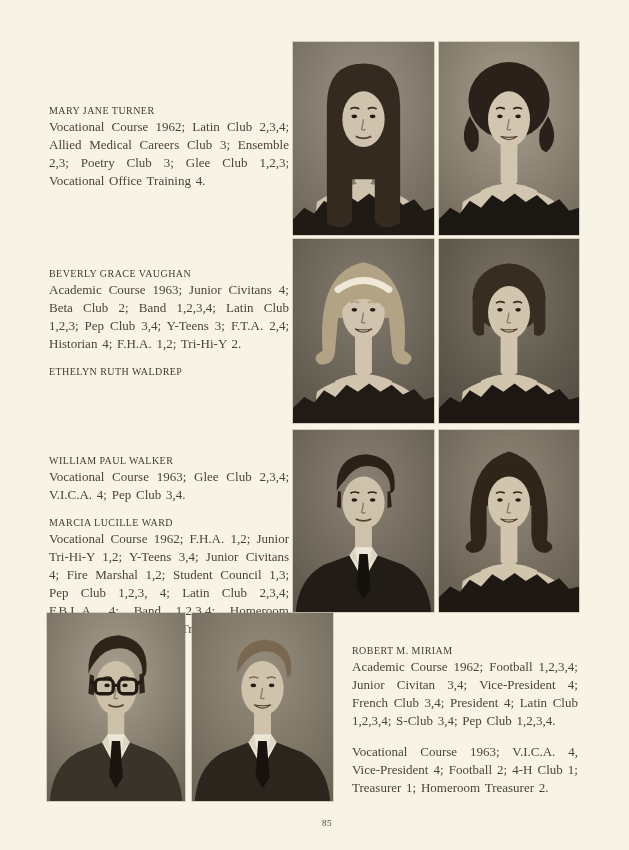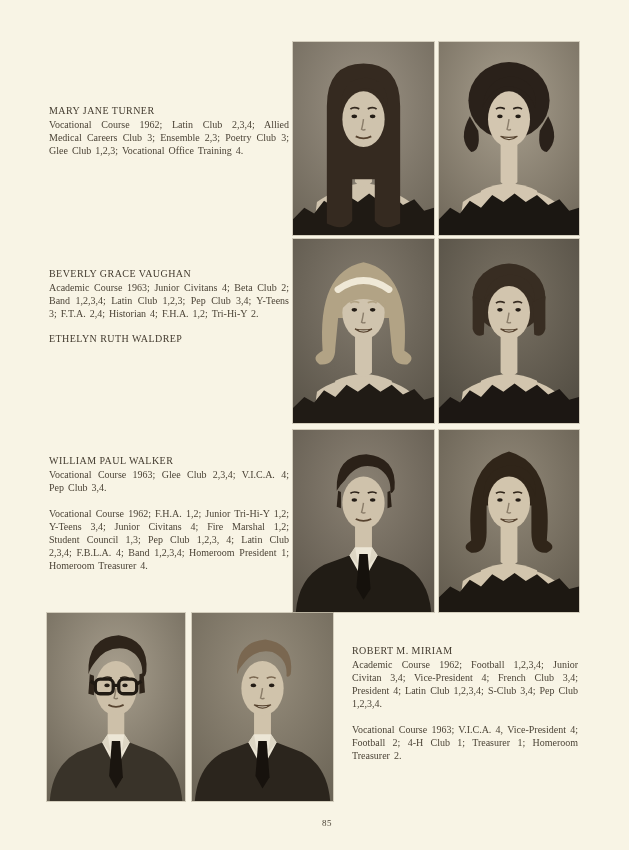--- a/index.html
+++ b/index.html
@@ -8,21 +8,21 @@
     background:#f8f4e5;overflow:hidden;
     font-family:"Liberation Serif", serif;
   }
   .text-block{position:absolute;}
   .student-entry{margin:0 0 13px 0;}
   .entry-name{
     font-size:10px;letter-spacing:.45px;color:#433b2f;
     margin:0 0 2px 0;font-weight:normal;white-space:nowrap;
   }
   .entry-bio{
-    font-size:10px;line-height:13px;color:#4c4437;
+    font-size:13px;line-height:18px;color:#4c4437;
     text-align:justify;margin:0;word-spacing:1.5px;
   }
   .photo{
     position:absolute;overflow:hidden;
     outline:1px solid rgba(125,115,92,.3);
     background:#8a8276;
   }
   .photo svg{display:block;width:100%;height:100%;}
   .pagenum{
     position:absolute;top:818px;left:16px;width:622px;text-align:center;
@@ -50,20 +50,21 @@
       <h3 class="entry-name">ETHELYN RUTH WALDREP</h3>
     </div>
   </div>
 
   <div class="text-block" style="top:455px;left:49px;width:240px;">
     <div class="student-entry">
       <h3 class="entry-name">WILLIAM PAUL WALKER</h3>
       <p class="entry-bio">Vocational Course 1963; Glee Club 2,3,4; V.I.C.A. 4; Pep Club 3,4.</p>
     </div>
     <div class="student-entry">
+      <h3 class="entry-name">MARCIA LUCILLE WARD</h3>
       <p class="entry-bio">Vocational Course 1962; F.H.A. 1,2; Junior Tri-Hi-Y 1,2; Y-Teens 3,4; Junior Civitans 4; Fire Marshal 1,2; Student Council 1,3; Pep Club 1,2,3, 4; Latin Club 2,3,4; F.B.L.A. 4; Band 1,2,3,4; Homeroom President 1; Homeroom Treasurer 4.</p>
     </div>
   </div>
 
   <div class="text-block" style="top:645px;left:352px;width:226px;">
     <div class="student-entry">
       <h3 class="entry-name">ROBERT M. MIRIAM</h3>
       <p class="entry-bio">Academic Course 1962; Football 1,2,3,4; Junior Civitan 3,4; Vice-President 4; French Club 3,4; President 4; Latin Club 1,2,3,4; S-Club 3,4; Pep Club 1,2,3,4.</p>
     </div>
     <div class="student-entry">

